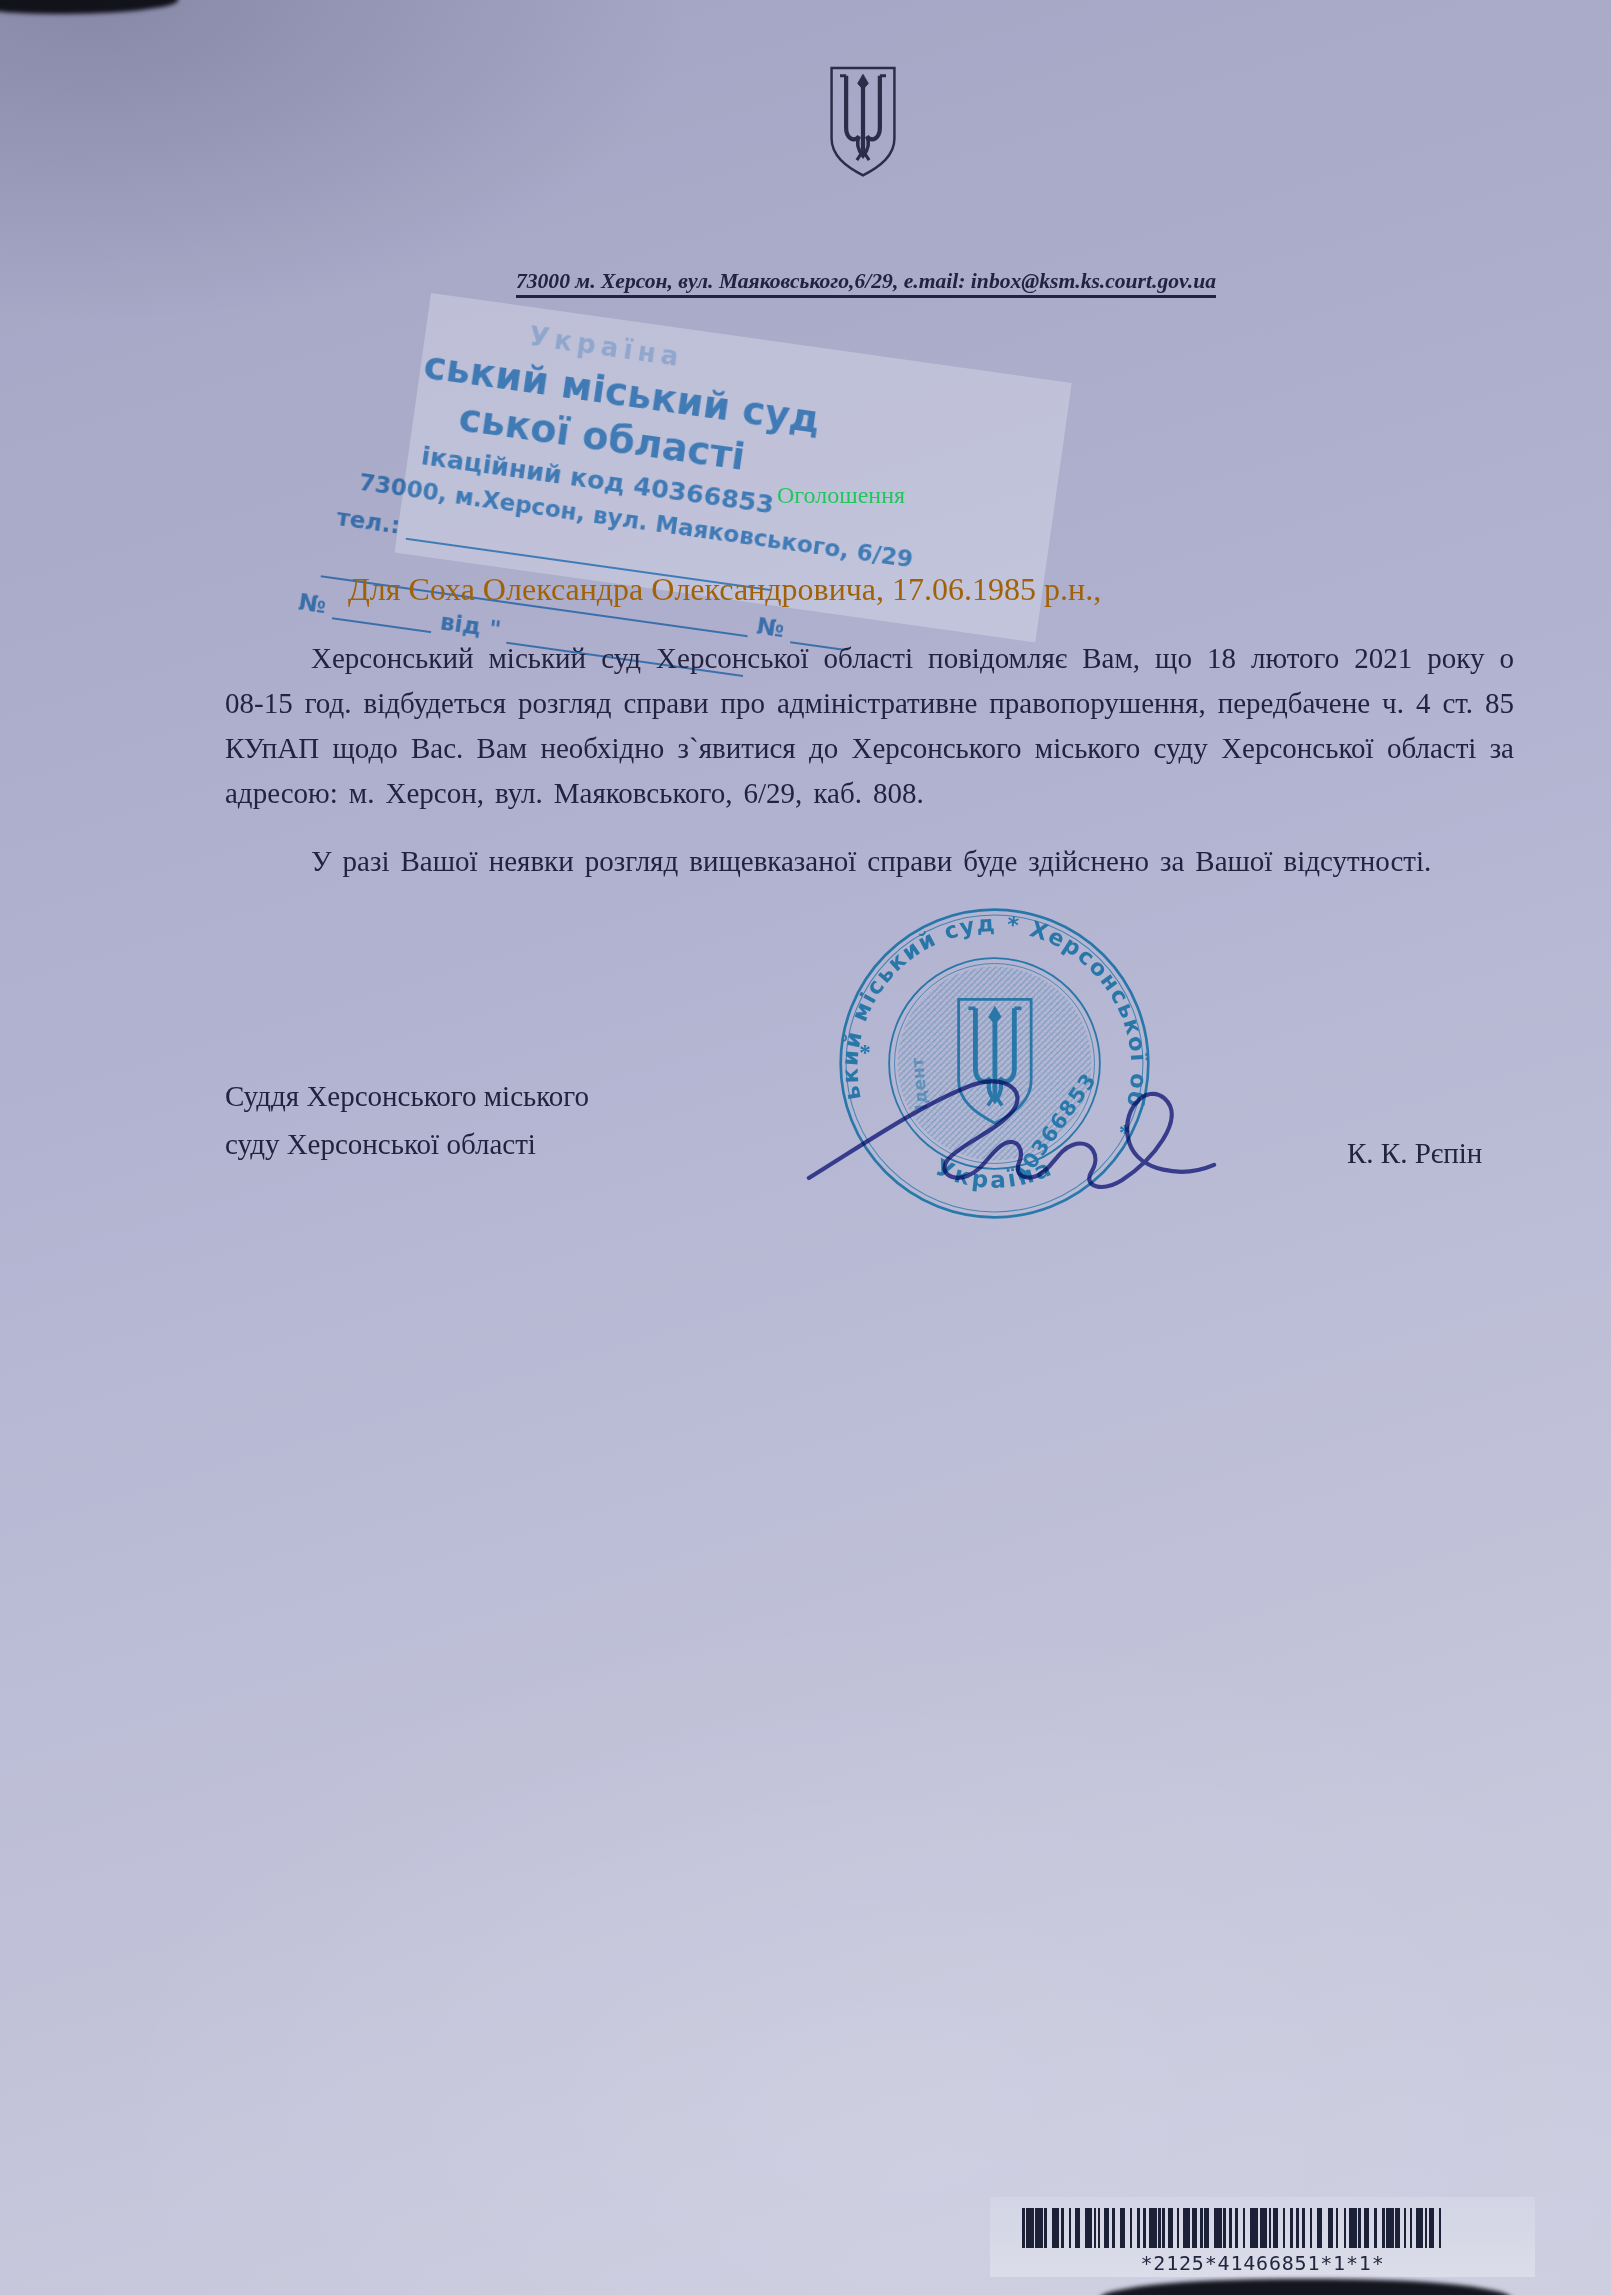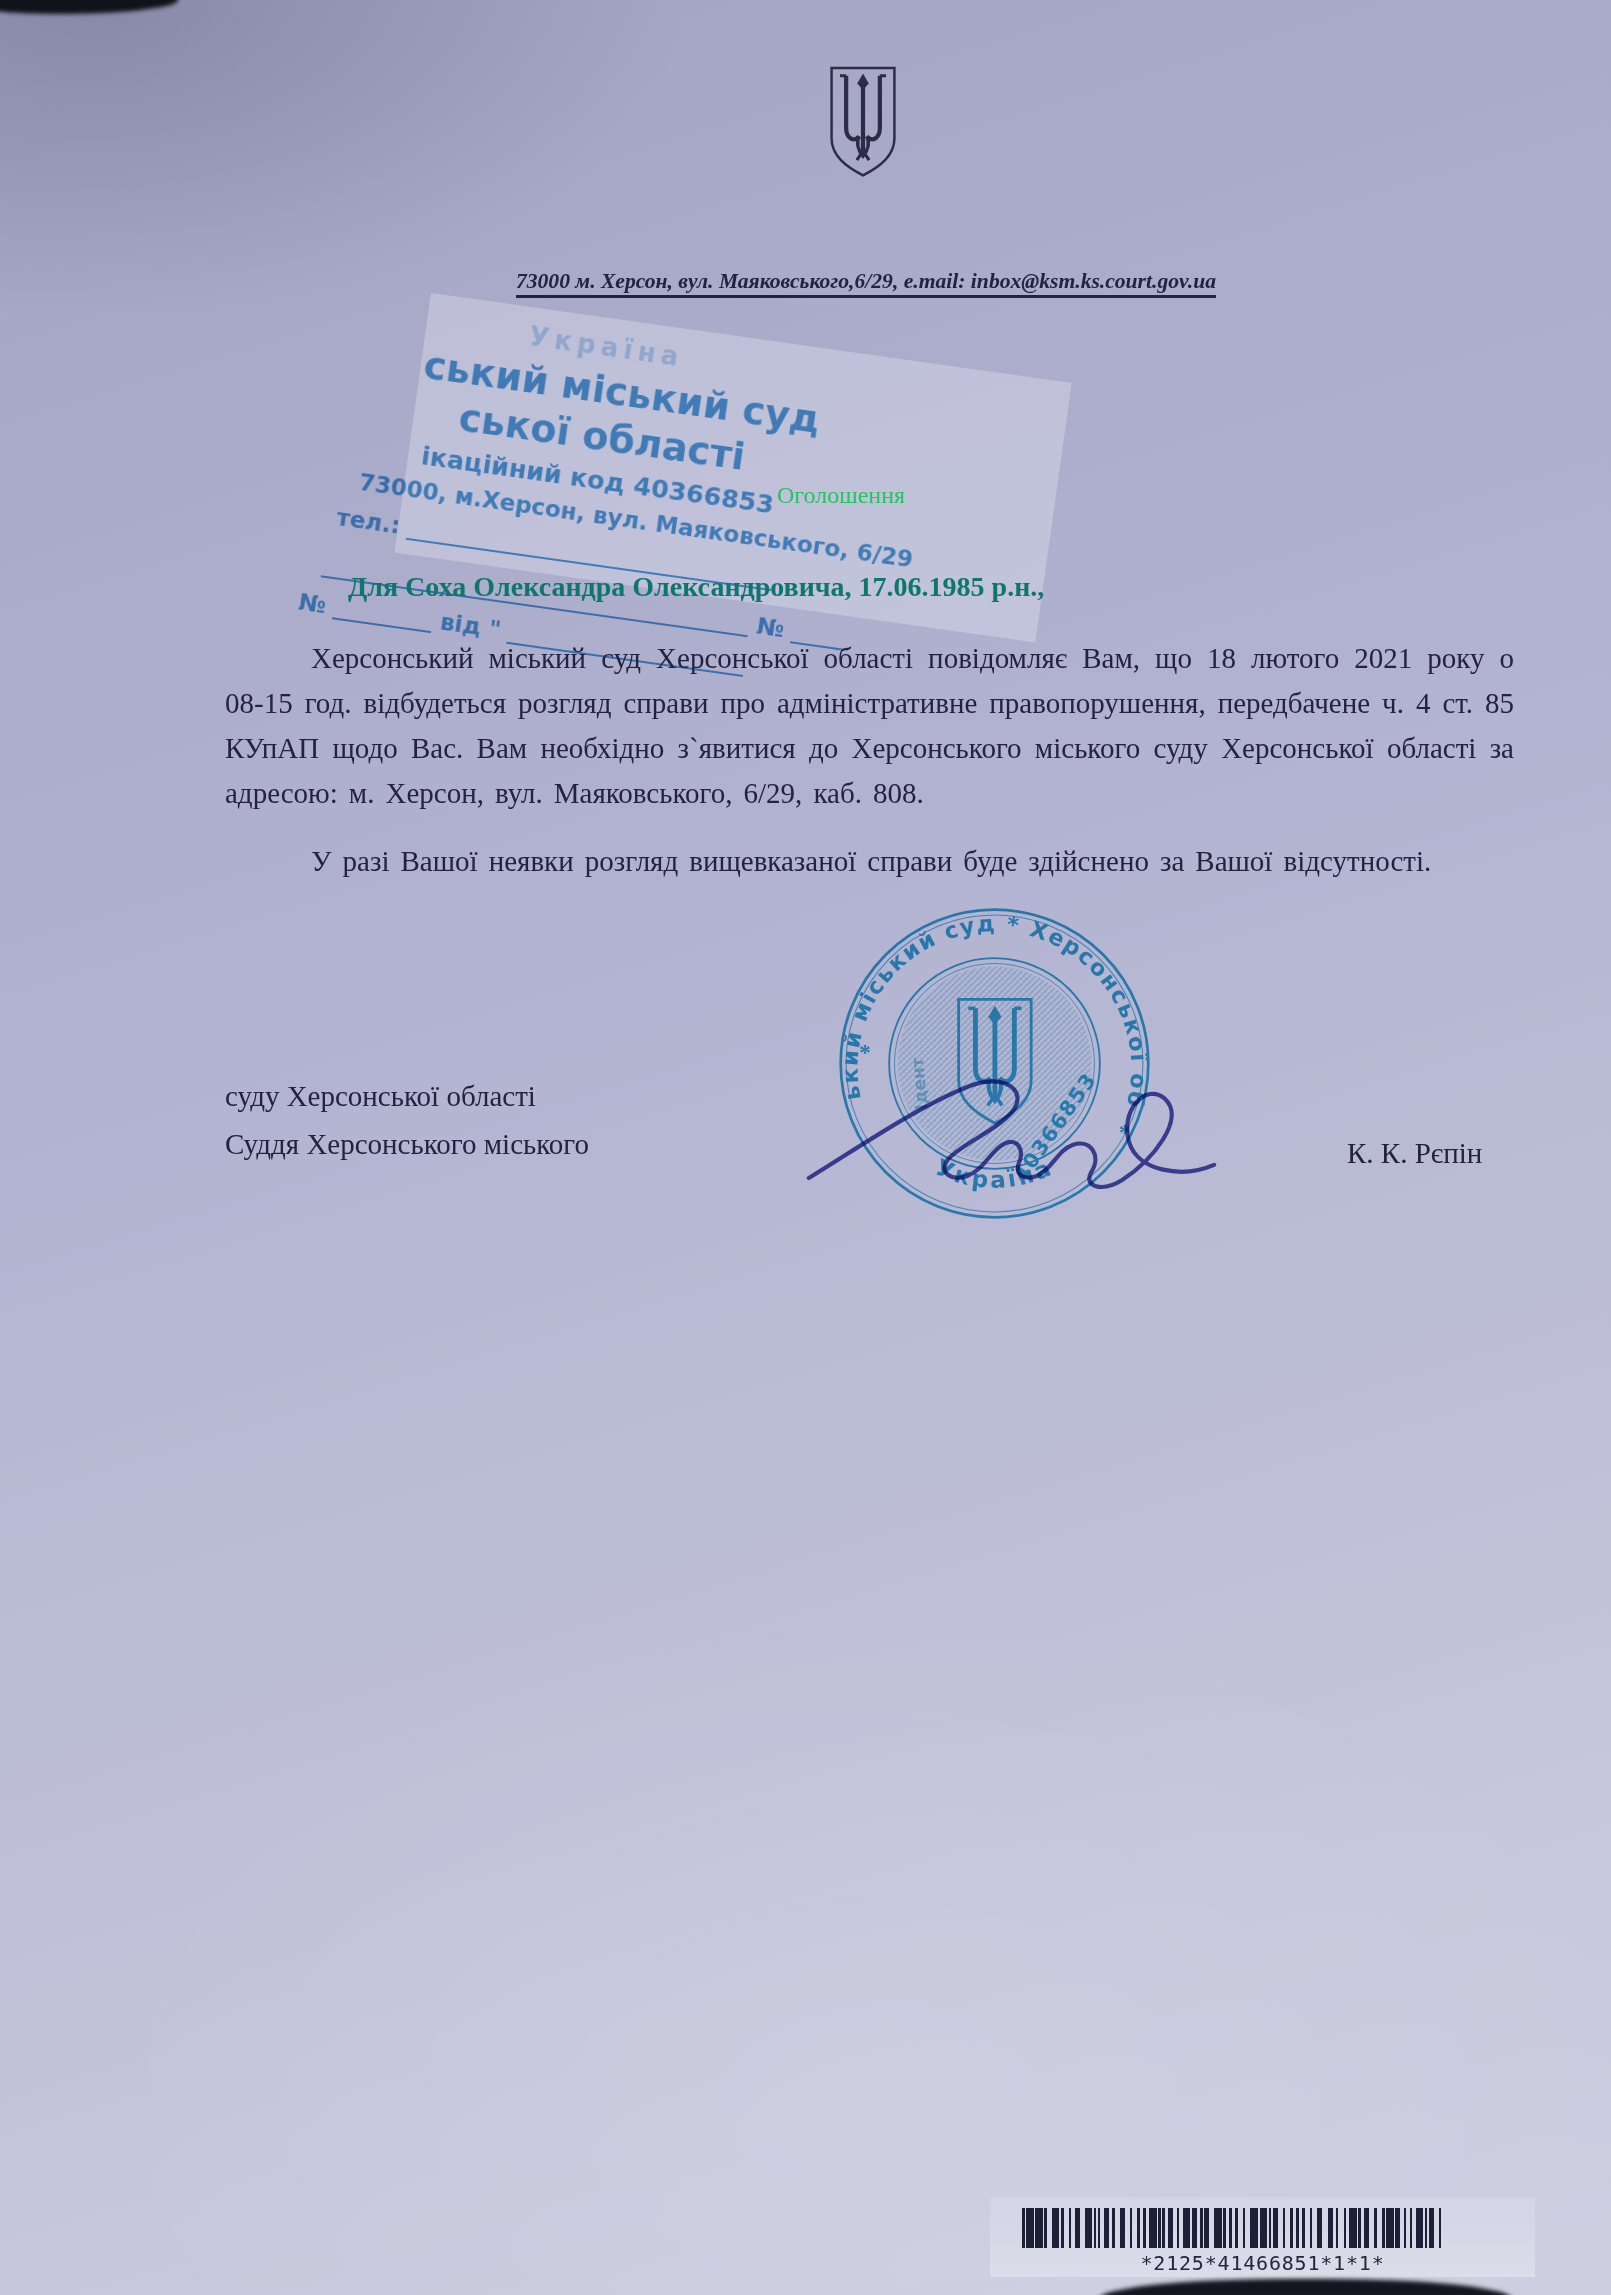--- a/index.html
+++ b/index.html
@@ -40,21 +40,21 @@
   .st-addr{margin-left:25px;font-size:23px;margin-top:6.2px;}
   .st-row{margin-top:12.3px;font-size:23px;display:flex;align-items:flex-end;}
   .st-line{display:inline-block;border-bottom:2.3px solid #3d95d0;height:20px;}
   .w480{width:369px;} .w560{width:431px;} .w70{width:54px;}
   .w130{width:100px;} .w310{width:239px;}
   .st-r6{margin-left:0;margin-top:23px;}
   .st-r7{margin-left:-26px;margin-top:14px;}
   .st-row .lbl{margin:0 7.7px;}
 
   .notice-title{position:absolute;left:777px;top:482px;font-size:24px;font-weight:normal;color:#22c55e;}
-  .addressee{position:absolute;left:348px;top:571px;font-size:28px;font-weight:bold;color:#0f766e;}
+  .addressee{position:absolute;left:348px;top:571px;font-size:32px;font-weight:normal;color:#a16207;}
 
   .para{position:absolute;left:225px;width:1289px;font-size:29px;line-height:45px;
     text-align:justify;text-indent:86px;color:#232340;word-spacing:3.8px;}
   .para1{top:636px;}
   .para2{top:839px;}
 
   .signoff-role{position:absolute;left:225px;top:1072px;font-size:29px;line-height:48px;color:#232340;}
   .judge-name{position:absolute;left:1347px;top:1105px;font-size:29px;color:#232340;margin-top:32px;}
 
   .seal{position:absolute;left:833px;top:902px;width:323px;height:323px;
@@ -121,22 +121,22 @@
       <span class="st-line w310"></span>
     </div>
   </div>
 
   <div class="notice-title">Оголошення</div>
   <div class="addressee">Для Соха Олександра Олександровича, 17.06.1985 р.н.,</div>
   <div class="para para1">Херсонський міський суд Херсонської області повідомляє Вам, що  18 лютого 2021 року о 08-15 год. відбудеться  розгляд справи про адміністративне правопорушення, передбачене  ч. 4 ст. 85 КУпАП щодо Вас. Вам необхідно з`явитися до Херсонського міського суду Херсонської області за адресою: м. Херсон, вул. Маяковського, 6/29, каб. 808.</div>
   <div class="para para2">У разі Вашої неявки розгляд вищевказаної справи буде здійснено за Вашої відсутності.</div>
 
   <div class="signoff-role">
+    <div>Суддя Херсонського міського</div>
     <div>суду Херсонської області</div>
-    <div>Суддя Херсонського міського</div>
   </div>
   <div class="judge-name">К. К. Рєпін</div>
 
   <svg class="seal" viewBox="0 0 420 420">
     <defs>
       <pattern id="guil" width="8" height="8" patternUnits="userSpaceOnUse">
         <path d="M0,8 L8,0" stroke="#2a9fca" stroke-width="1.5" opacity="0.5"></path>
         <path d="M0,0 L8,8" stroke="#2a9fca" stroke-width="0.8" opacity="0.3"></path>
       </pattern>
       <path id="sealTop" d="M38,262 A178,178 0 1 1 382,262" fill="none"></path>

